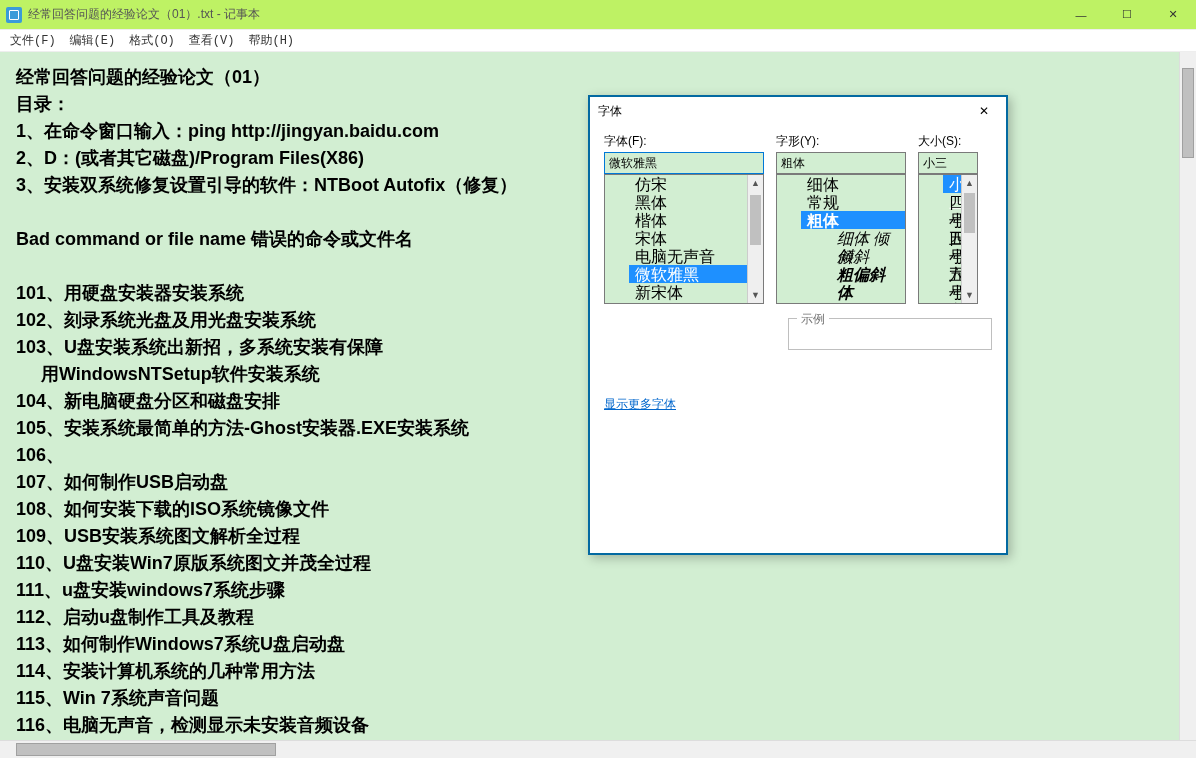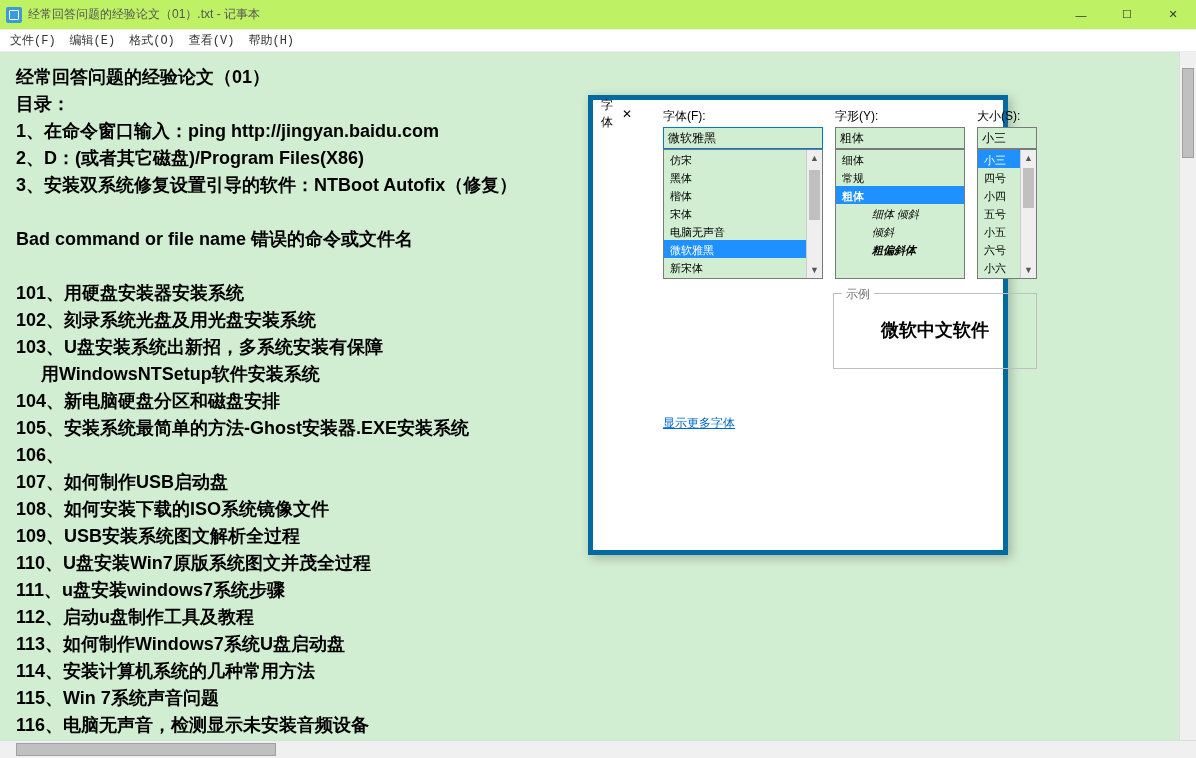--- a/index.html
+++ b/index.html
@@ -33,22 +33,22 @@
   .vscroll .thumb { position:absolute; top:16px; left:2px; right:2px; height:90px;
                     background:#c0c0c0; border:1px solid #a0a0a0; }
   .hscroll-area{ height:18px; background:#f0f0f0; border-top:1px solid #ddd;
                  display:flex; align-items:center; }
   .hscroll-area .track{ flex:1; height:17px; position:relative; }
   .hscroll-area .thumb{ position:absolute; left:16px; top:2px; bottom:2px; width:260px;
                         background:#c0c0c0; border:1px solid #a0a0a0; }
 
   
   .dialog { position:absolute; left:588px; top:95px; width:420px; height:460px;
-            background:#fff; border:5px solid #0369a1; box-shadow:3px 3px 10px rgba(0,0,0,.25);
-            display:flex; flex-direction:row; font-size:12px; }
+            background:#fff; border:2px solid #0369a1; box-shadow:3px 3px 10px rgba(0,0,0,.25);
+            display:flex; flex-direction:column; font-size:12px; }
   .dlg-title { height:28px; display:flex; align-items:center; padding:0 8px;
                background:#fff; }
   .dlg-title-text { flex:1; color:#000; font-size:12px; }
   .dlg-close { width:28px; height:20px; display:flex; align-items:center; justify-content:center;
                font-size:12px; cursor:default; }
   .dlg-body { flex:1; padding:8px 14px 12px 14px; display:flex; flex-direction:column; }
 
   .row-top { display:flex; gap:12px; }
   .col { display:flex; flex-direction:column; }
   .col-font { width:160px; }
@@ -61,22 +61,22 @@
   .col-size  .tf{ border-color:#7a7a7a; }
 
   .listbox { border:1px solid #7a7a7a; background:#d2eed2; overflow:hidden; position:relative; }
   .listbox .sbar { position:absolute; right:0; top:0; bottom:0; width:16px; background:#efefef;
                    border-left:1px solid #ccc; }
   .listbox .sbar .sbtn{ height:16px; display:flex; align-items:center; justify-content:center;
                         font-size:9px; color:#555; }
   .listbox .sbar .sthumb{ position:absolute; left:2px; right:2px; top:20px; height:50px;
                           background:#c0c0c0; }
   .lb-items { position:absolute; left:0; right:16px; top:0; bottom:0; overflow:hidden; }
-  .lb-item { padding:1px 6px; height:18px; line-height:18px; font-size:11px;
-             font-family:"SimSun","KaiTi","Microsoft YaHei",serif; cursor:default; }
+  .lb-item { padding:1px 6px; height:18px; line-height:18px; font-size:16px;
+             font-family:"SimSun","KaiTi","Microsoft YaHei",serif; cursor:default;margin-left:24px; }
   .lb-item.sel { background:#1e90ff; color:#fff; }
   .lb-item.italic { font-style:italic;padding-left:36px; }
   .lb-item.bold { font-weight:700; }
 
   .lb-font { height:130px; margin-top:0; }
   .lb-style{ height:130px; }
   .lb-size { height:130px; }
   .lb-size .lb-items{ right:16px; }
   .lb-size .lb-item{ font-family:"Microsoft YaHei",sans-serif; }
   .lb-style .lb-items{ right:0; }
@@ -226,21 +226,20 @@
             <div class="sthumb"></div>
             <div class="sbtn" style="position:absolute;bottom:0;left:0;right:0">▼</div>
           </div>
         </div>
       </div>
     </div>
 
     <div class="sample-group">
       <div class="fieldset">
         <span class="legend">示例</span>
-        <div class="sample-text">微软中文软件</div>
       </div>
     </div>
 
 
     <a class="link-more">显示更多字体</a>
 
   </div>
 </div>
 
 </body></html>

